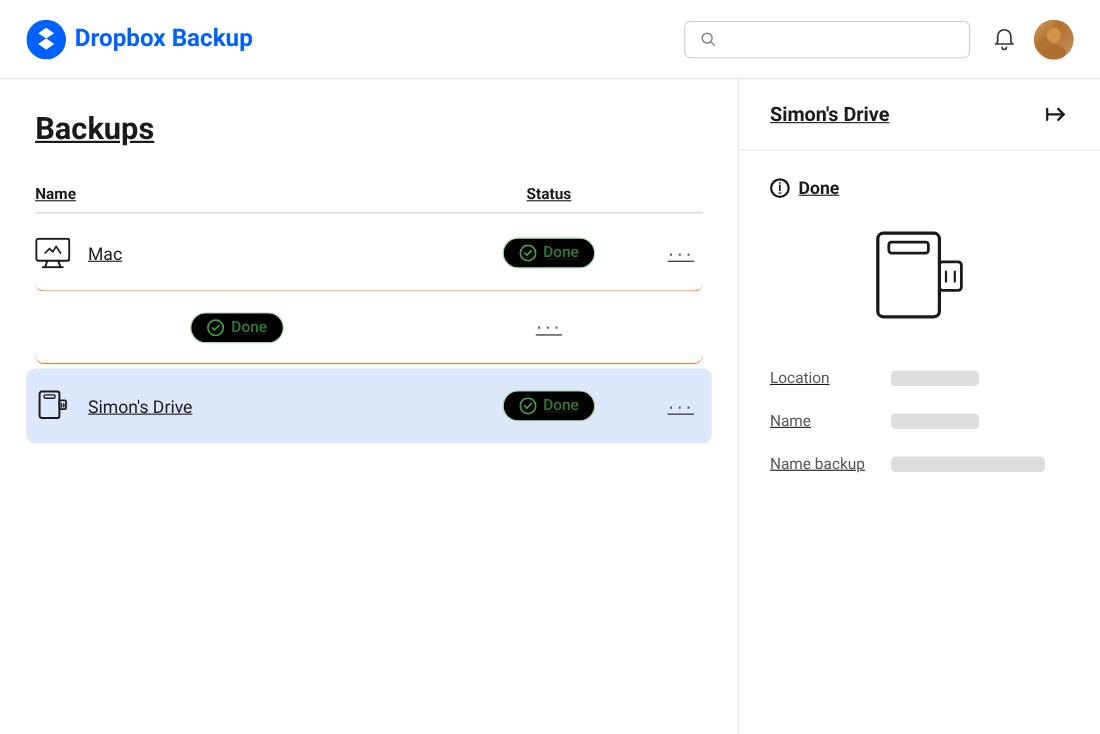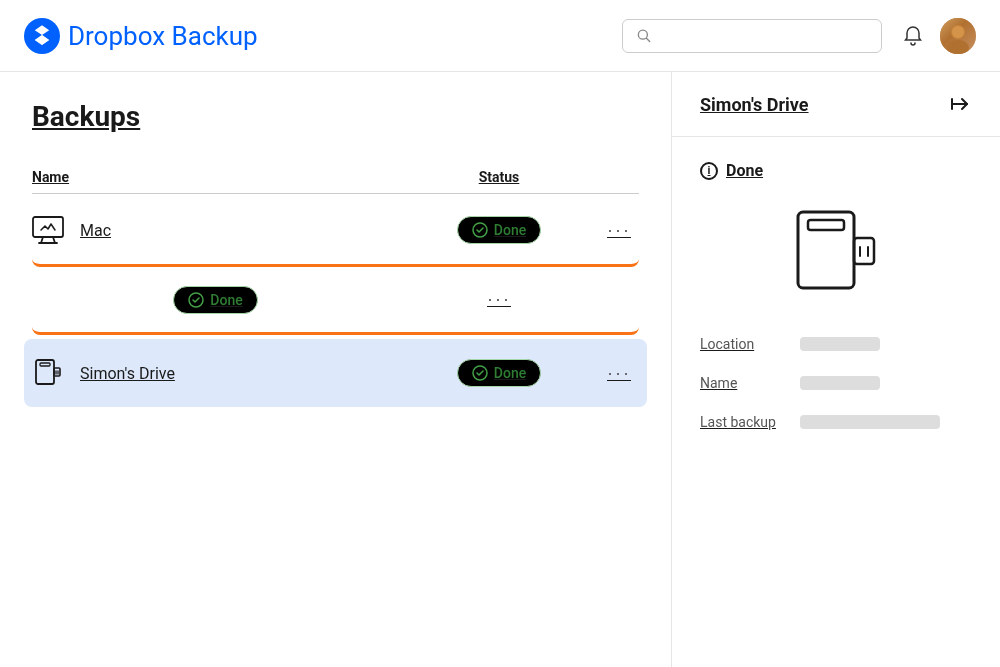--- a/index.html
+++ b/index.html
@@ -25,22 +25,22 @@
       display: flex;
       align-items: center;
       gap: 8px;
       flex: 1;
     }
     .logo-icon {
       width: 36px;
       height: 36px;
     }
     .logo-text {
-      font-size: 26px;
-      font-weight: 400;
+      font-size: 22px;
+      font-weight: 700;
       color: #1a1a1a;
     }
     .logo-text span {
       color: #0061fe;
     }
     .search-bar {
       display: flex;
       align-items: center;
       border: 1px solid #ccc;
       border-radius: 6px;
@@ -126,21 +126,21 @@
     }
     .table-header-cell.status-col {
       text-align: center;
     }
 
     .table-row {
       display: grid;
       grid-template-columns: 1fr 200px 40px;
       align-items: center;
       padding: 18px 0;
-      border-bottom: 3px solid #f97316;
+      border-bottom: 1px solid #f97316;
       cursor: pointer;
       border-radius: 8px;
     }
     .table-row.selected {
       background: #dde8fa;
       border-radius: 8px;
       border-bottom: none;
       margin: 4px -8px;
       padding: 18px 8px;
     }
@@ -429,19 +429,19 @@
         </svg>
       </div>
 
       <div class="info-table">
         <span class="info-label">Location</span>
         <div class="info-value-placeholder info-value-short"></div>
 
         <span class="info-label">Name</span>
         <div class="info-value-placeholder info-value-medium"></div>
 
-        <span class="info-label">Last backup</span>
+        <span class="info-label">Name backup</span>
         <div class="info-value-placeholder info-value-long"></div>
       </div>
     </div>
   </div>
 
 </div>
 
 </body></html>

